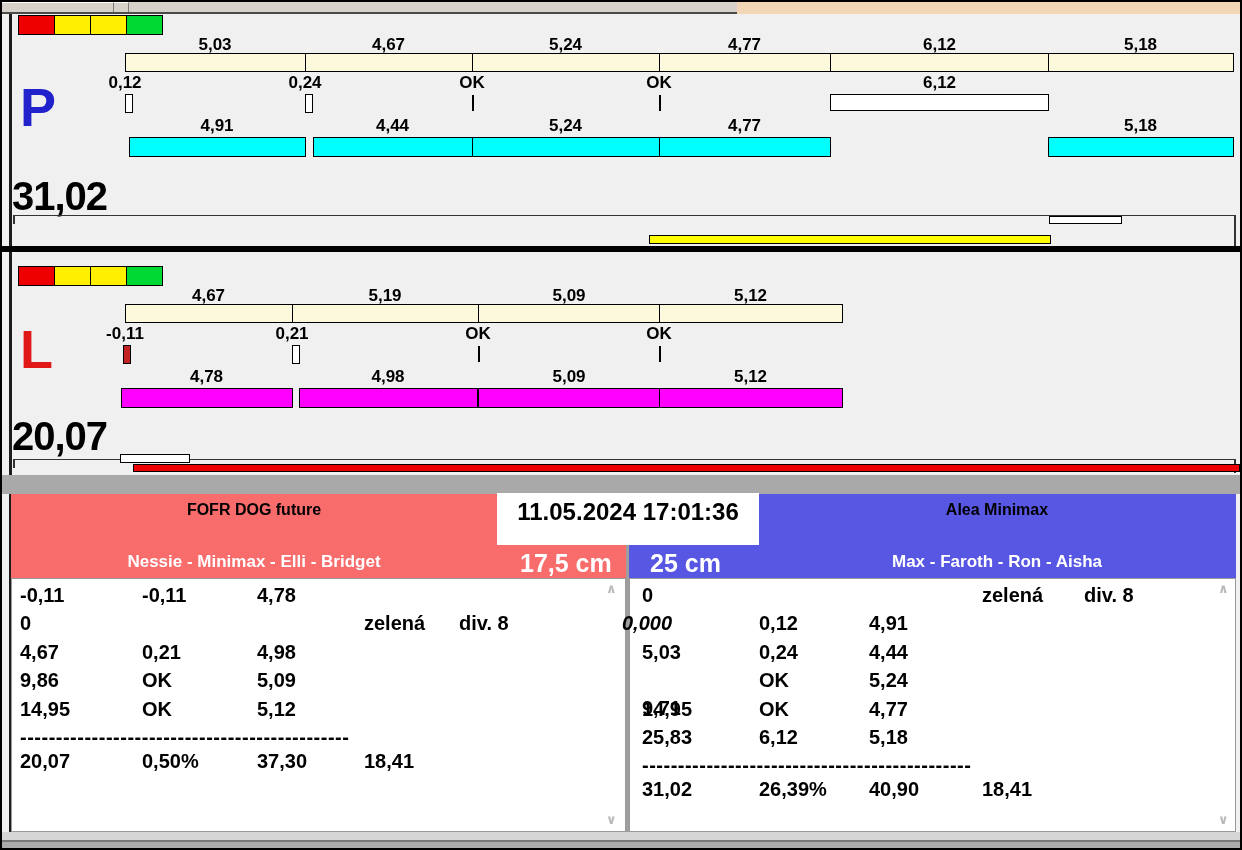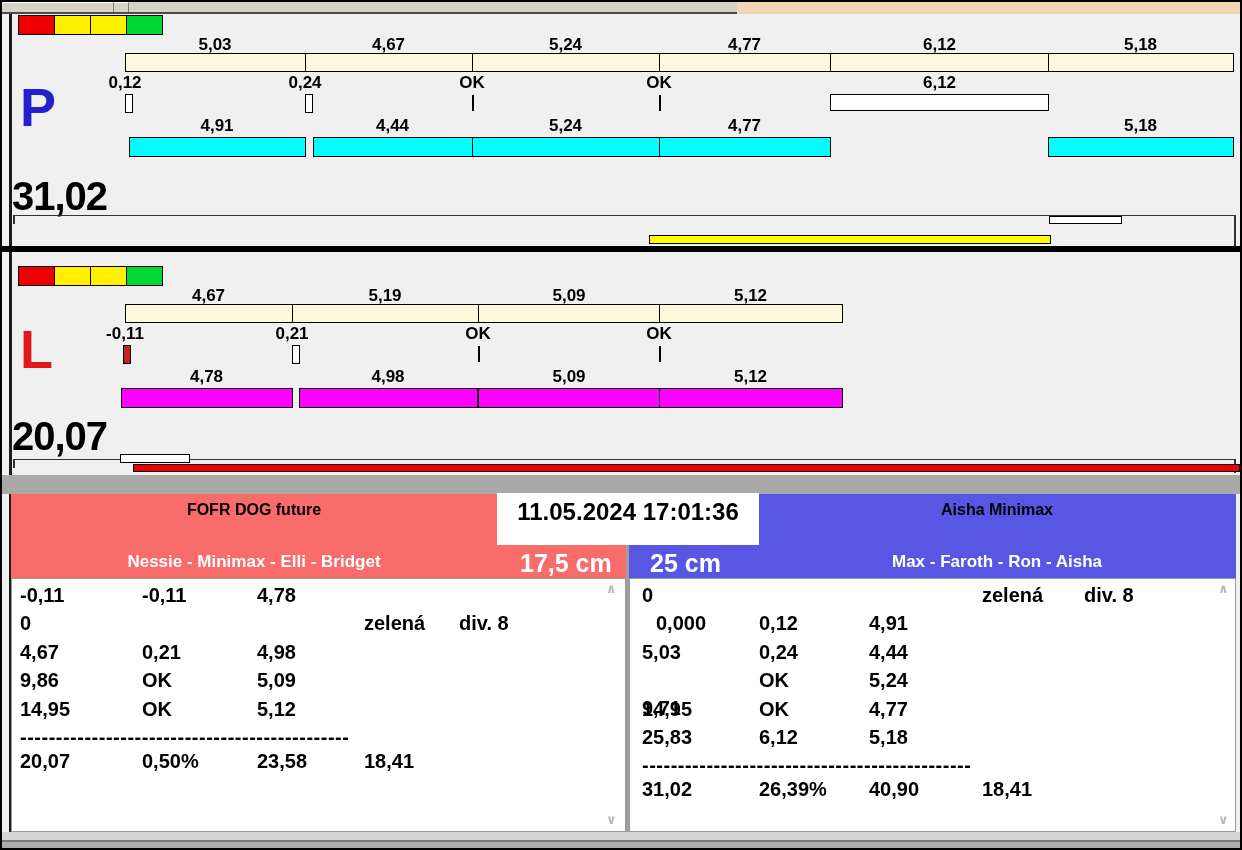--- a/index.html
+++ b/index.html
@@ -142,21 +142,21 @@
 
   <div id="separator"></div>
   <div id="grayband"></div>
 
   <div id="hdr-left" class="teamhdr" style="background: rgb(248, 108, 108);">
     <div class="hdr-title" style="left:0;width:486px">FOFR DOG future</div>
     <div class="hdr-sub" style="left:0;width:486px">Nessie - Minimax - Elli - Bridget</div>
     <div class="hdr-size" style="left:509px">17,5 cm</div>
   </div>
   <div id="hdr-right" class="teamhdr" style="background: rgb(87, 87, 228);">
-    <div class="hdr-title" style="left:130px;width:476px">Aisha Minimax</div>
+    <div class="hdr-title" style="left:130px;width:476px">Alea Minimax</div>
     <div class="hdr-sub" style="left:130px;width:476px">Max - Faroth - Ron - Aisha</div>
     <div class="hdr-size" style="left:21px">25 cm</div>
   </div>
 
   <div id="datebox">11.05.2024 17:01:36</div>
 
   <div id="table-left" class="tablebg"></div>
   <div id="table-right" class="tablebg"></div>
   <div id="gapcol"></div>
   <div id="tables-layer" class="abs" style="left:0;top:0;width:1238px;height:846px;pointer-events:none">
@@ -171,26 +171,26 @@
       <div class="cell" style="left: 255px; top: 639px;">4,98</div>
       <div class="cell" style="left: 18px; top: 667px;">9,86</div>
       <div class="cell" style="left: 140px; top: 667px;">OK</div>
       <div class="cell" style="left: 255px; top: 667px;">5,09</div>
       <div class="cell" style="left: 18px; top: 696px;">14,95</div>
       <div class="cell" style="left: 140px; top: 696px;">OK</div>
       <div class="cell" style="left: 255px; top: 696px;">5,12</div>
       <div class="dashrow" style="left: 18px; top: 724px;">----------------------------------------------</div>
       <div class="cell" style="left: 18px; top: 748px;">20,07</div>
       <div class="cell" style="left: 140px; top: 748px;">0,50%</div>
-      <div class="cell" style="left: 255px; top: 748px;">23,58</div>
+      <div class="cell" style="left: 255px; top: 748px;">37,30</div>
       <div class="cell" style="left: 362px; top: 748px;">18,41</div>
       <div class="cell" style="left: 640px; top: 582px;">0</div>
       <div class="cell" style="left: 980px; top: 582px;">zelená</div>
       <div class="cell" style="left: 1082px; top: 582px;">div. 8</div>
-      <div class="cell" style="left: 654px; top: 610px;">0,000</div>
+      <div class="cell" style="left: 620px; top: 610px; font-style: italic;">0,000</div>
       <div class="cell" style="left: 757px; top: 610px;">0,12</div>
       <div class="cell" style="left: 867px; top: 610px;">4,91</div>
       <div class="cell" style="left: 640px; top: 639px;">5,03</div>
       <div class="cell" style="left: 757px; top: 639px;">0,24</div>
       <div class="cell" style="left: 867px; top: 639px;">4,44</div>
       <div class="cell" style="left: 640px; top: 667px; margin-top: 28px;">9,71</div>
       <div class="cell" style="left: 757px; top: 667px;">OK</div>
       <div class="cell" style="left: 867px; top: 667px;">5,24</div>
       <div class="cell" style="left: 640px; top: 696px;">14,95</div>
       <div class="cell" style="left: 757px; top: 696px;">OK</div>

